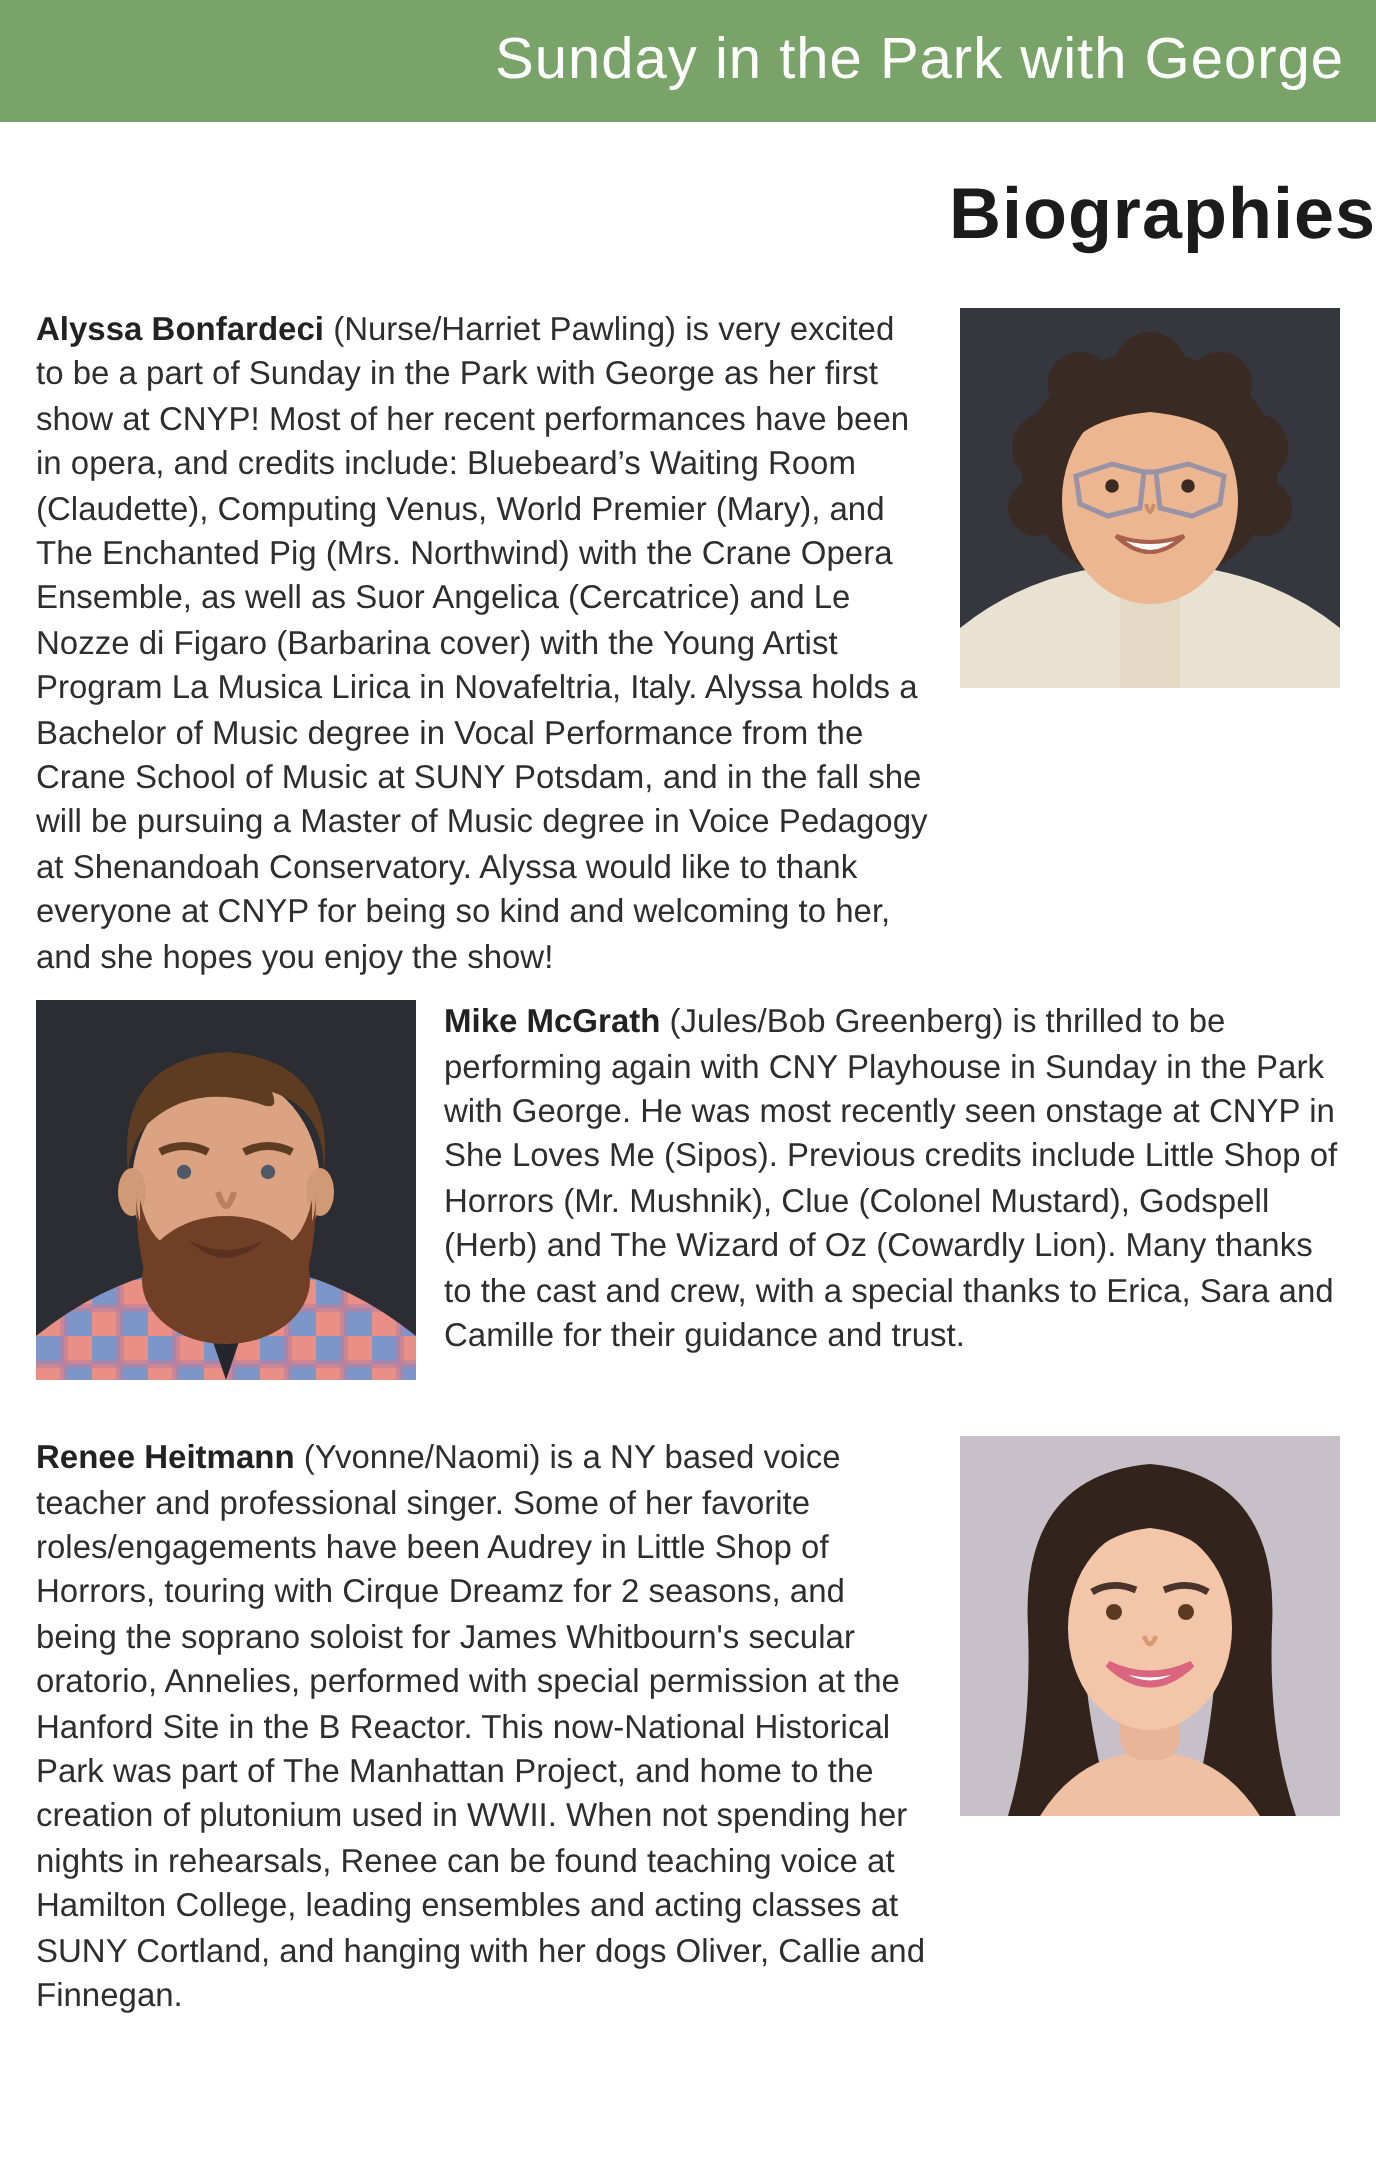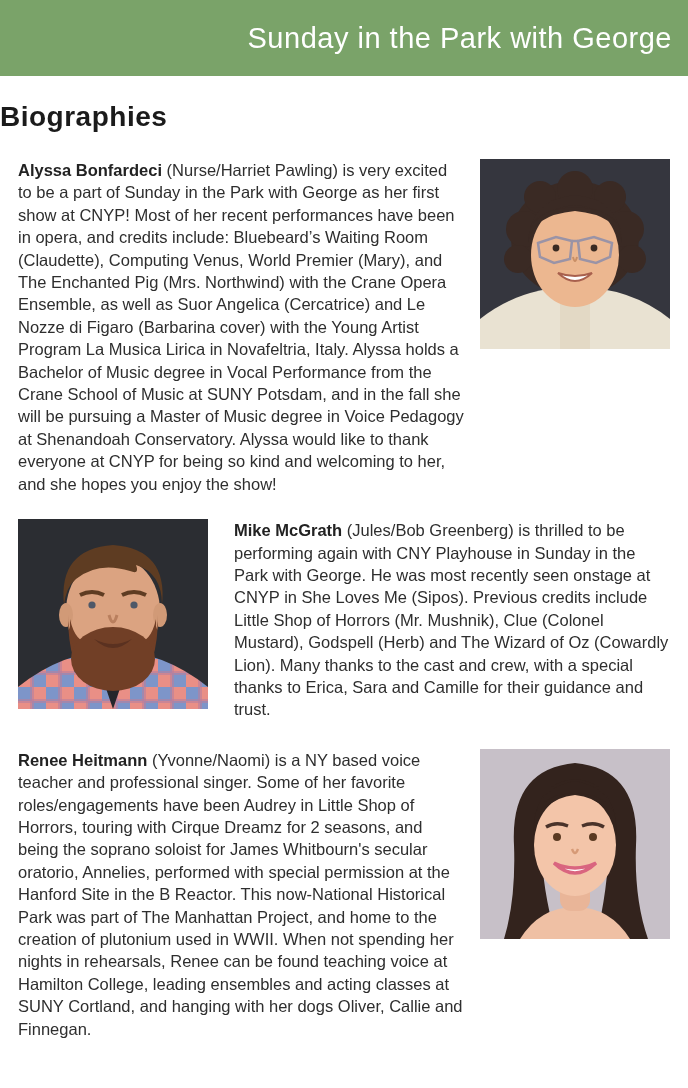--- a/index.html
+++ b/index.html
@@ -7,49 +7,49 @@
   html, body { margin: 0; padding: 0; }
   body {
     width: 688px;
     height: 1088px;
     background: #ffffff;
     font-family: "Liberation Sans", sans-serif;
     color: #2e2e2e;
     overflow: hidden;
   }
   .topbar {
-    height: 76px;
+    height: 61px;
     background: #7aa369;
     display: flex;
     align-items: center;
     justify-content: flex-end;
     padding-right: 16px;
   }
   .topbar .show-title {
     color: #ffffff;
     font-size: 29px;
     font-weight: 400;
     letter-spacing: 0.5px;
     white-space: nowrap;
   }
   h1.page-title {
-    text-align: left;
-    font-size: 28px;
+    text-align: right;
+    font-size: 36px;
     font-weight: 800;
     color: #1b1b1b;
     letter-spacing: 0.5px;
     margin: 25px 0 26px 0;
   }
   section.bio {
     display: flex;
     align-items: flex-start;
     margin: 0 18px;
     gap: 16px;
   }
-  section.bio.mike { margin-top: 24px; gap: 26px; }
+  section.bio.mike { margin-top: 10px; gap: 14px; }
   section.bio.renee { margin-top: 28px; }
   .bio-text {
     flex: 1 1 auto;
     margin: 0;
     font-size: 16.5px;
     line-height: 22.4px;
     color: #2e2e2e;
   }
   .bio-text strong { font-weight: 700; color: #222222; }
   figure.photo {

